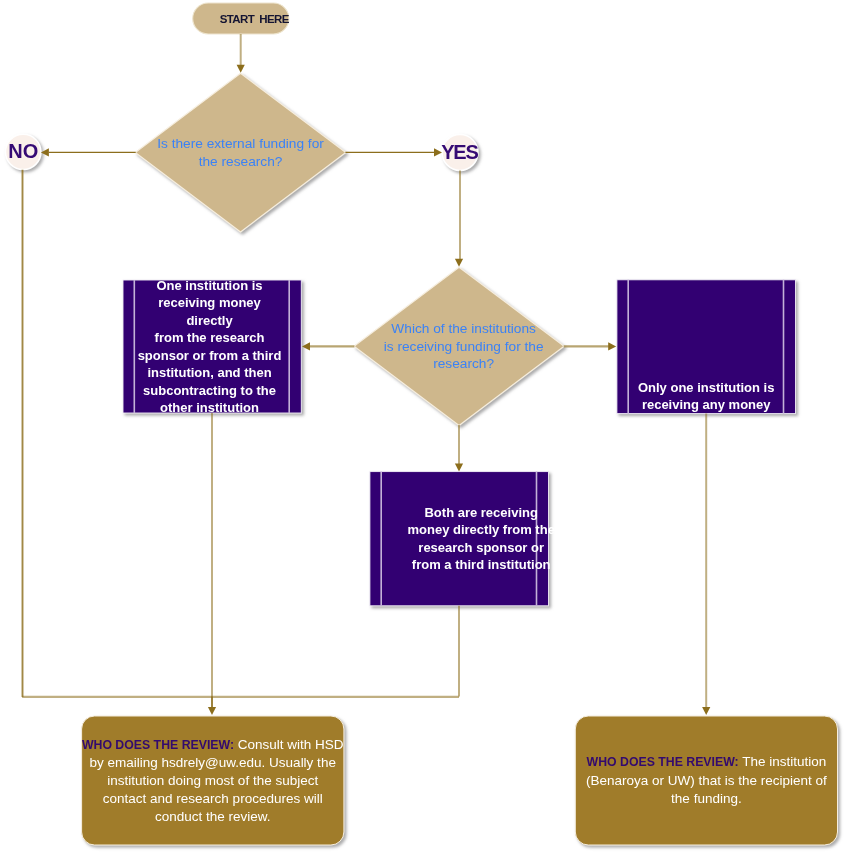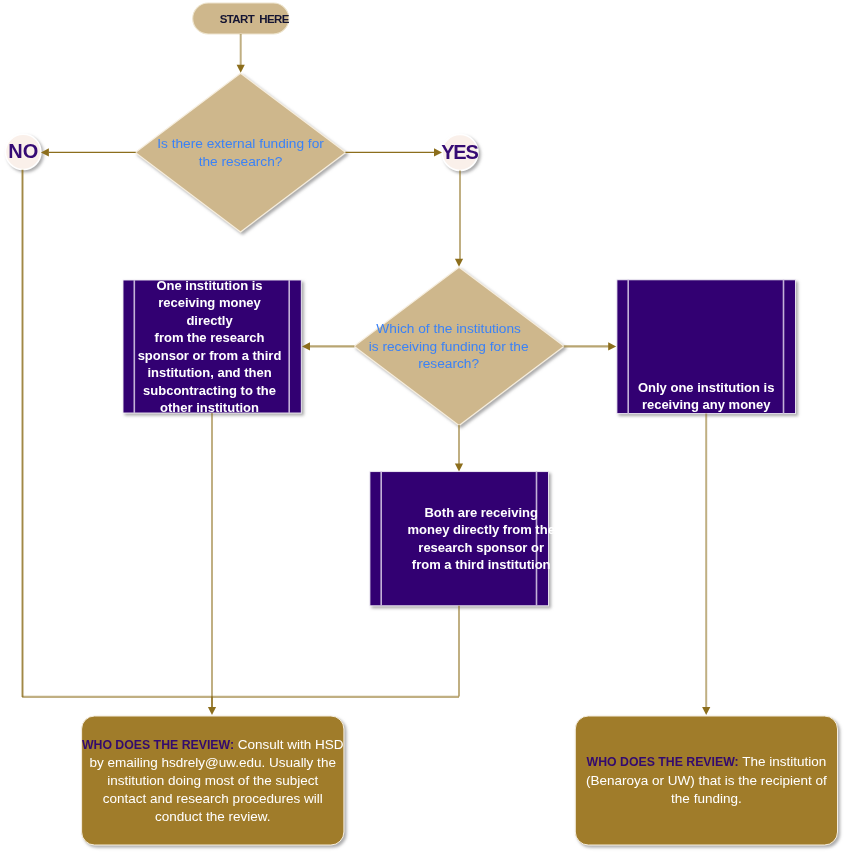--- a/index.html
+++ b/index.html
@@ -112,21 +112,21 @@
   </div>
 
   <div class="node circ yes" style="left:442.1px;top:134.5px;width:35.8px;height:35.9px;">
     <span class="lbl">YES</span>
   </div>
 
   <div class="node diamond" style="left:135.7px;top:73.7px;width:209.7px;height:157.8px;">
     <div class="lbl">Is there external funding for<br>the research?</div>
   </div>
 
-  <div class="node diamond" style="left:344px;top:267.6px;width:209.3px;height:157.4px;">
+  <div class="node diamond" style="left:359px;top:267.6px;width:209.3px;height:157.4px;">
     <div class="lbl">Which of the institutions<br>is receiving funding for the<br>research?</div>
   </div>
 
   <div class="node pbox" style="left:134px;top:280px;width:151px;height:133px;">
     <div class="lbl">One institution is<br>receiving money directly<br>from the research<br>sponsor or from a third<br>institution, and then<br>subcontracting to the<br>other institution</div>
   </div>
 
   <div class="node pbox" style="left:616.9px;top:279.8px;width:178.6px;height:133.8px;align-items:flex-end;">
     <div class="lbl">Only one institution is<br>receiving any money</div>
   </div>

